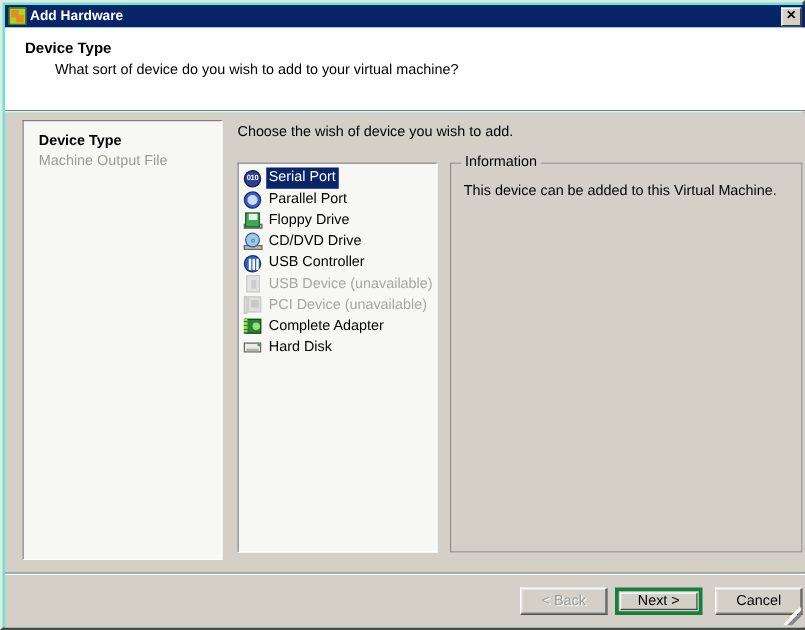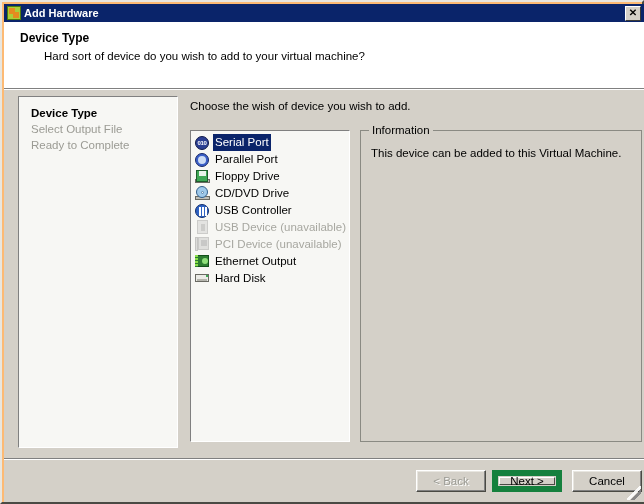--- a/index.html
+++ b/index.html
@@ -15,21 +15,21 @@
     font-family: "Liberation Sans", sans-serif;
   }
 
   
   .window {
     position: absolute;
     left: 0; top: 0;
     width: 644px;
     height: 504px;
     box-sizing: border-box;
-    background: #fdba74;
+    background: #5eead4;
     border-top: 2px solid #e8e6e0;
     border-left: 2px solid #e8e6e0;
     border-right: 2px solid #4a4a44;
     border-bottom: 2px solid #4a4a44;
     text-decoration: underline;
   }
 
   
   .titlebar {
     position: absolute;
@@ -432,21 +432,21 @@
     font-size: 11.5px;
     color: #000000;
     display: flex;
     align-items: center;
     justify-content: center;
     cursor: default;
     font-family: "Liberation Sans", sans-serif;
   }
   .btn.disabled { color: #9b9b94; text-shadow: 1px 1px 0 #ffffff; }
   .btn.default {
-    border: 6px solid #15803d;
+    border: 3px solid #15803d;
     box-shadow: none;
   }
   .btn.default .btn-inner {
     position: absolute;
     left: 1px; top: 1px;
     right: 1px; bottom: 1px;
     border-top: 1px solid #ffffff;
     border-left: 1px solid #ffffff;
     border-right: 1px solid #4a4a44;
     border-bottom: 1px solid #4a4a44;
@@ -480,30 +480,29 @@
         <span class="sq-b"></span>
         <span class="sq-c"></span>
     </div>
     <div class="title-text">Add Hardware</div>
     <div class="titlebar-spacer"></div>
     <div class="close-btn">✕</div>
   </div>
 
   <div class="header">
     <div class="header-title">Device Type</div>
-    <div class="header-sub">Hard sort of device do you wish to add to your virtual machine?</div>
+    <div class="header-sub">What sort of device do you wish to add to your virtual machine?</div>
   </div>
   <div class="header-rule"></div>
 
   <div class="body-area">
 
     <div class="steps-panel" id="steps-panel">
         <div class="step current">Device Type</div>
-        <div class="step">Select Output File</div>
-        <div class="step">Ready to Complete</div>
+        <div class="step">Machine Output File</div>
       </div>
 
     <div class="content">
 
       <div class="choose-label">Choose the wish of device you wish to add.</div>
 
       <div class="listbox" id="device-list">
           <div class="dev-row selected">
             <span class="dev-ico ico-serial">
               <span class="disc">010</span>
@@ -547,21 +546,21 @@
               <span class="card"></span>
               <span class="rail"></span>
             </span>
             <span class="dev-label">PCI Device (unavailable)</span>
           </div>
           <div class="dev-row">
             <span class="dev-ico ico-eth">
               <span class="chip"></span>
               <span class="pins"></span>
             </span>
-            <span class="dev-label">Ethernet Output</span>
+            <span class="dev-label">Complete Adapter</span>
           </div>
           <div class="dev-row">
             <span class="dev-ico ico-hdd">
               <span class="box"></span>
               <span class="led"></span>
             </span>
             <span class="dev-label">Hard Disk</span>
           </div>
         </div>
 

